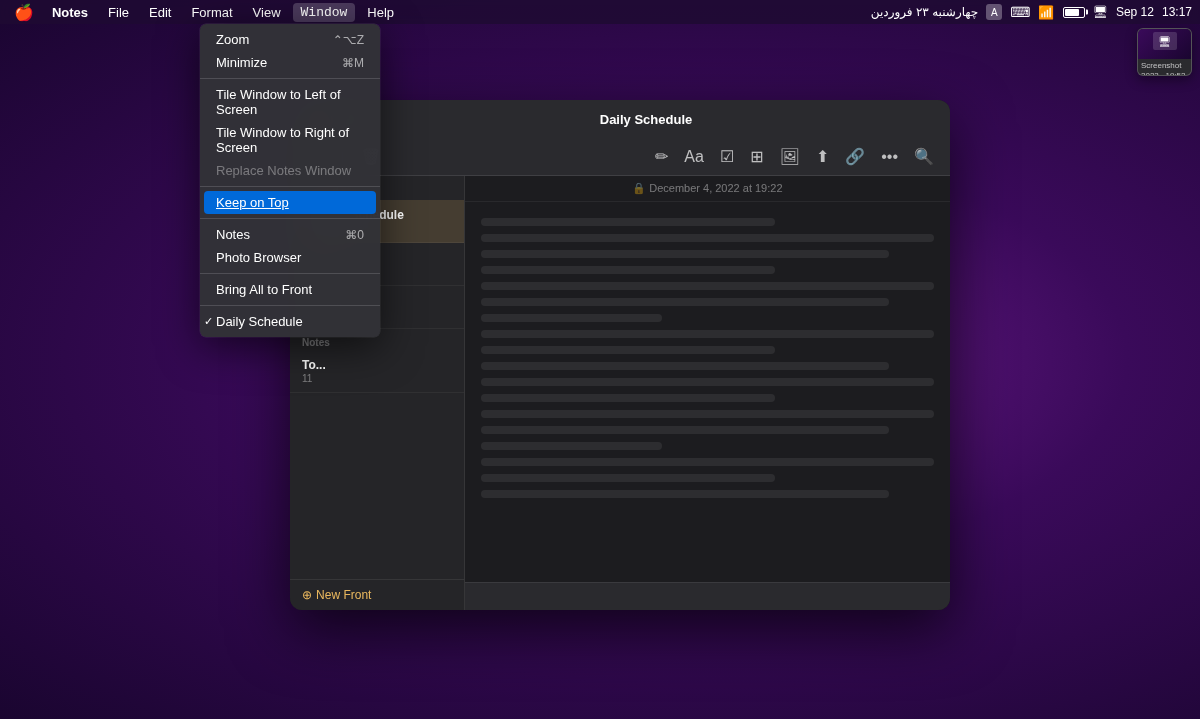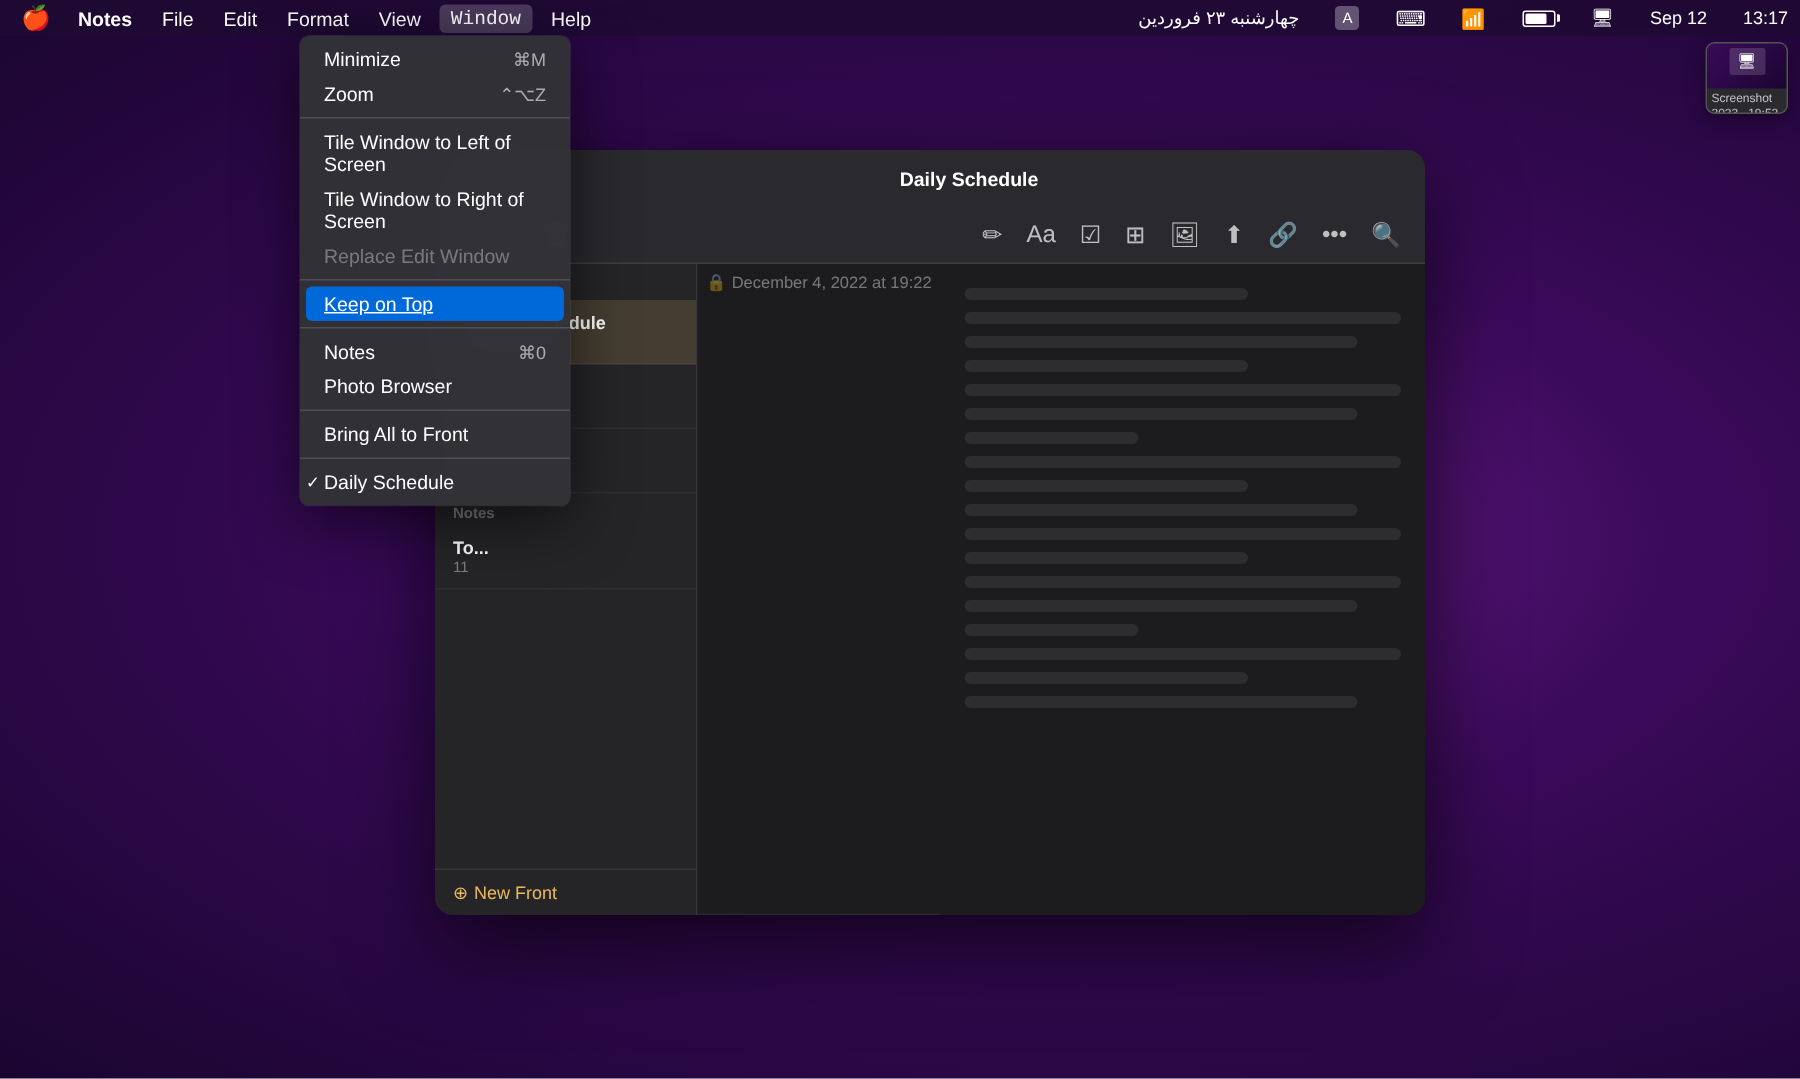--- a/index.html
+++ b/index.html
@@ -47,21 +47,21 @@
       font-size: 16px;
       padding: 2px 6px;
     }
     .menubar-item.bold {
       font-weight: 600;
     }
     .menubar-right {
       margin-left: auto;
       display: flex;
       align-items: center;
-      gap: 24px;
+      gap: 8px;
       font-size: 12px;
     }
     .battery-bar {
       display: inline-block;
       width: 22px;
       height: 11px;
       border: 1.5px solid white;
       border-radius: 2px;
       position: relative;
       vertical-align: middle;
@@ -261,21 +261,21 @@
       cursor: pointer;
       display: flex;
       align-items: center;
       gap: 4px;
     }
 
     
     .note-editor {
       flex: 1;
       display: flex;
-      flex-direction: row;
+      flex-direction: column;
       background: #1c1c1f;
     }
     .note-date-bar {
       text-align: center;
       padding: 6px;
       color: rgba(255,255,255,0.4);
       font-size: 11px;
       border-bottom: 1px solid rgba(255,255,255,0.06);
     }
     .note-content {
@@ -363,36 +363,36 @@
         <span class="battery-fill"></span>
       </span>
     <span style="font-size:12px;">🖥</span>
     <span>Sep 12</span>
     <span>13:17</span>
   </div>
 </div>
 
 <div class="window-menu">
   <div class="menu-item">
+    <span>Zoom</span>
+    <span class="shortcut">⌃⌥Z</span>
+  </div>
+  <div class="menu-item">
     <span>Minimize</span>
     <span class="shortcut">⌘M</span>
   </div>
-  <div class="menu-item">
-    <span>Zoom</span>
-    <span class="shortcut">⌃⌥Z</span>
-  </div>
   <div class="menu-separator"></div>
   <div class="menu-item">
     <span>Tile Window to Left of Screen</span>
   </div>
   <div class="menu-item">
     <span>Tile Window to Right of Screen</span>
   </div>
   <div class="menu-item disabled">
-    <span>Replace Edit Window</span>
+    <span>Replace Notes Window</span>
   </div>
   <div class="menu-separator"></div>
   <div class="menu-item highlighted">
     <span>Keep on Top</span>
   </div>
   <div class="menu-separator"></div>
   <div class="menu-item">
     <span>Notes</span>
     <span class="shortcut">⌘0</span>
   </div>

